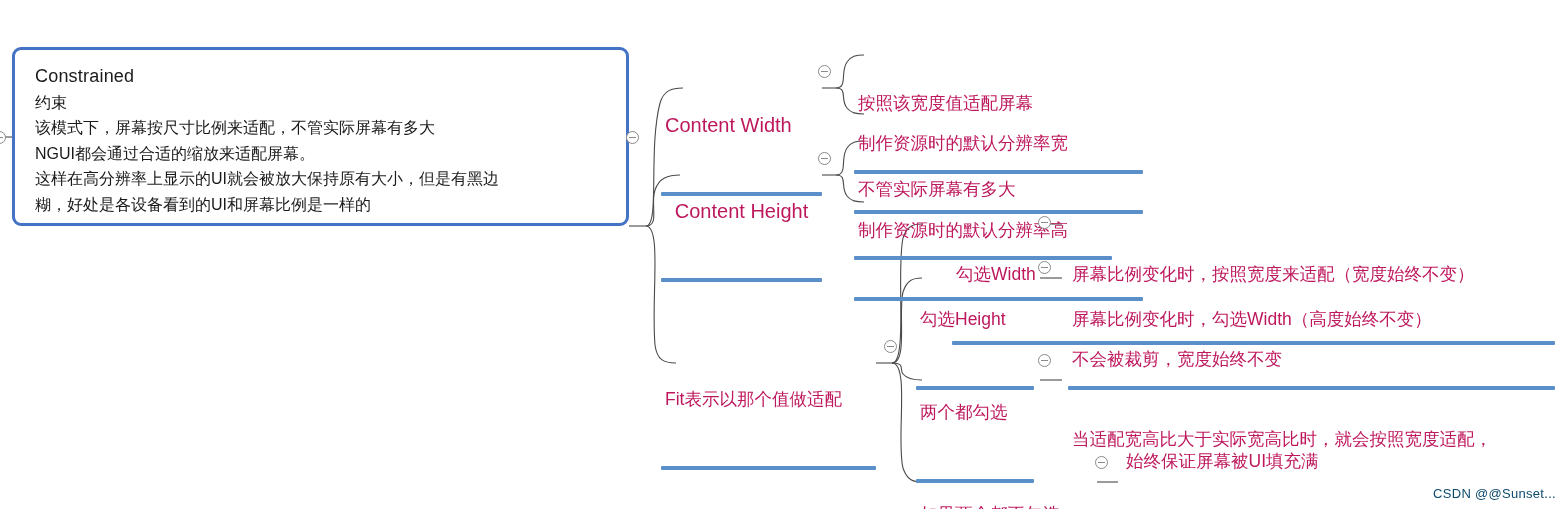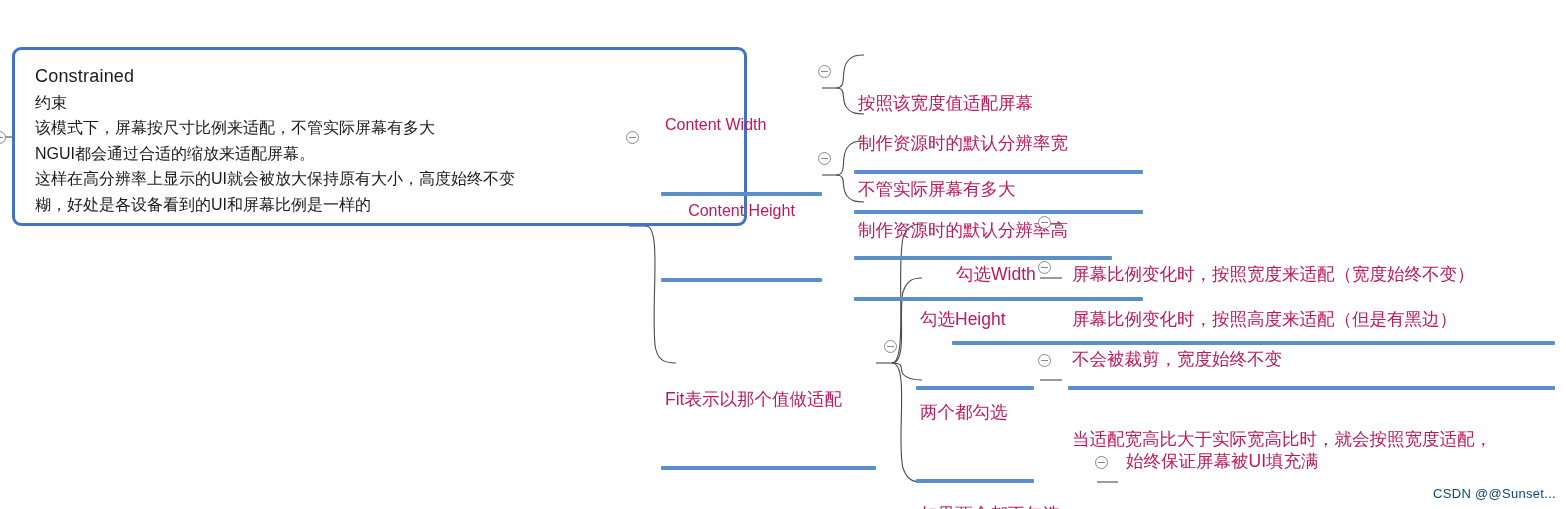--- a/index.html
+++ b/index.html
@@ -25,21 +25,21 @@
     width: 1566px;
     height: 509px;
     pointer-events: none;
   }
 
   
   .root-node {
     position: absolute;
     left: 12px;
     top: 47px;
-    width: 735px;
+    width: 617px;
     height: 179px;
     box-sizing: border-box;
     border: 3px solid #4472c4;
     border-radius: 9px;
     background: #ffffff;
     padding: 14px 16px 0 20px;
   }
   .root-line {
     font-size: 16px;
     color: #1a1a1a;
@@ -50,21 +50,21 @@
 
   
   .node {
     position: absolute;
     color: #be185d;
     white-space: pre;
     line-height: 26px;
   }
   .node .label {
     display: block;
-    font-size: 16px;
+    font-size: 20px;
     padding: 0 4px 2px 4px;
   }
   .node.cjk .label { font-size: 17.5px; }
   .node .rule {
     display: block;
     height: 4px;
     background: #5b8fc9;
     border-radius: 1px;
   }
 
@@ -136,21 +136,21 @@
 
       <path d="M12 137 L2 137"></path>
     </g>
   </svg>
 
   <div class="root-node">
     <div class="root-line latin">Constrained</div>
     <div class="root-line">约束</div>
     <div class="root-line">该模式下，屏幕按尺寸比例来适配，不管实际屏幕有多大</div>
     <div class="root-line">NGUI都会通过合适的缩放来适配屏幕。</div>
-    <div class="root-line">这样在高分辨率上显示的UI就会被放大保持原有大小，高度始终不变</div>
+    <div class="root-line">这样在高分辨率上显示的UI就会被放大保持原有大小，但是有黑边</div>
     <div class="root-line">糊，好处是各设备看到的UI和屏幕比例是一样的</div>
   </div>
 
   <div class="toggle clipped" style="left:-7px; top:131px;"></div>
 
   <div class="toggle" style="left:626px; top:131px;"></div>
 
   <div class="node" style="left:661px; top:60px; width:161px;">
     <span class="label">Content Width</span>
     <span class="rule"></span>
@@ -198,21 +198,21 @@
     <span class="label">屏幕比例变化时，按照宽度来适配（宽度始终不变）</span>
     <span class="rule"></span>
   </div>
 
   <div class="node cjk" style="left:916px; top:254px; width:118px;">
     <span class="label">勾选Height</span>
     <span class="rule"></span>
   </div>
   <div class="toggle" style="left:1038px; top:261px;"></div>
   <div class="node cjk" style="left:1068px; top:254px; width:487px;">
-    <span class="label">屏幕比例变化时，按照高度来适配（但是有黑边）</span>
+    <span class="label">屏幕比例变化时，勾选Width（高度始终不变）</span>
     <span class="rule"></span>
   </div>
 
   <div class="node cjk" style="left:916px; top:347px; width:118px;">
     <span class="label">两个都勾选</span>
     <span class="rule"></span>
   </div>
   <div class="toggle" style="left:1038px; top:354px;"></div>
   <div class="node cjk" style="left:1068px; top:294px; width:487px;">
     <span class="label">不会被裁剪，宽度始终不变</span>

